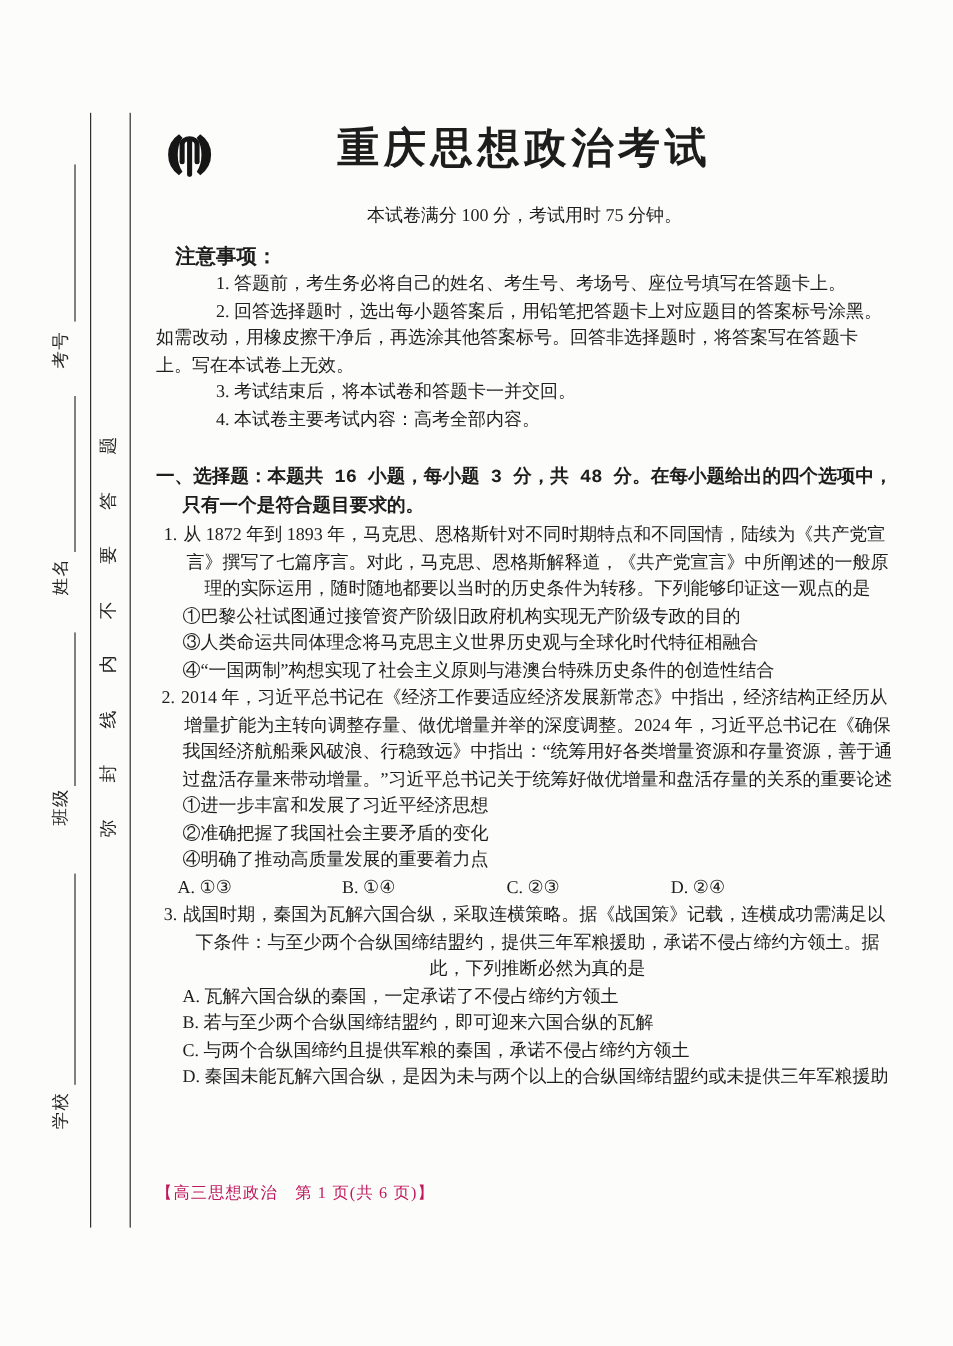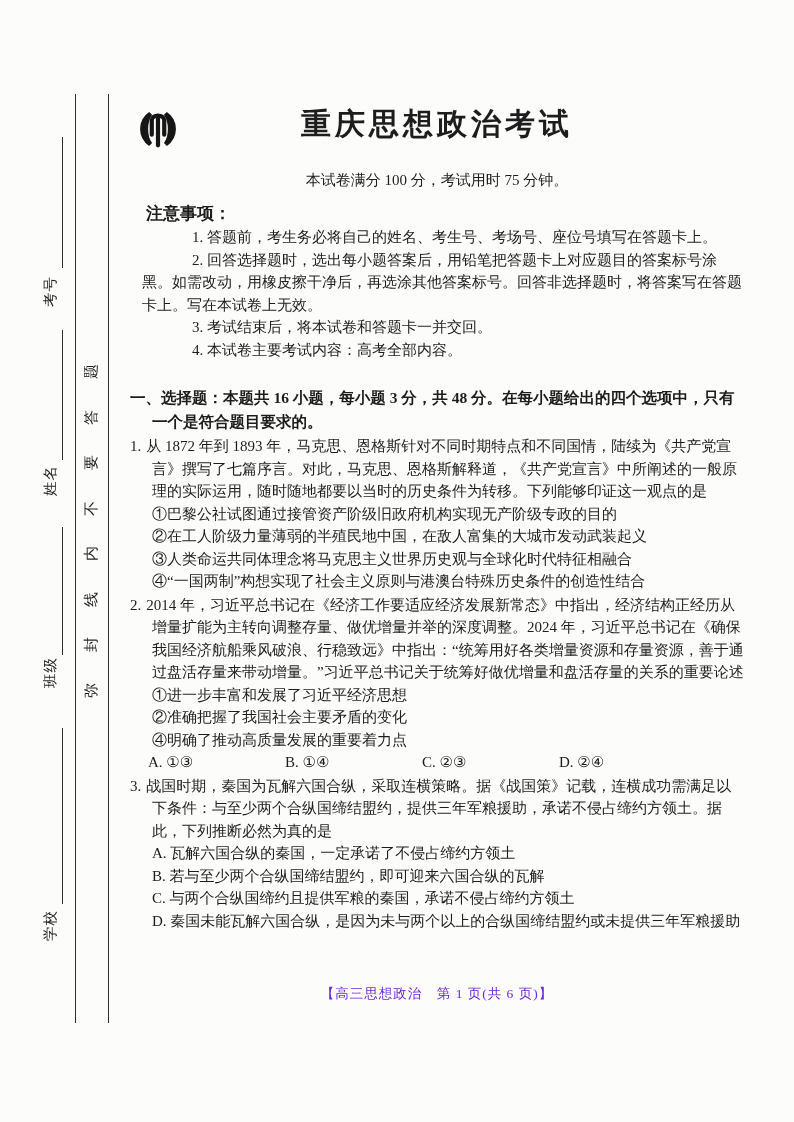--- a/index.html
+++ b/index.html
@@ -33,46 +33,46 @@
   
   .logo{position:absolute;left:135px;top:105px;width:46px;height:48px;}
   
   .main{
     position:absolute;left:130px;top:102px;width:614px;
     font-size:15px;line-height:22.5px;
   }
   .title{
     text-align:center;margin:4px 0 0 0;
     font-family:"Liberation Sans","DejaVu Sans",sans-serif;
-    font-weight:700;font-size:30px;line-height:36px;letter-spacing:4px;
+    font-weight:700;font-size:35px;line-height:36px;letter-spacing:4px;
   }
   .subtitle{text-align:center;margin-top:27px;}
-  .notice-block{margin-left:12px;}
+  .notice-block{margin-left:0;}
   .notice-heading{
     font-family:"Liberation Sans","DejaVu Sans",sans-serif;
     font-weight:700;font-size:17px;margin:11px 0 1px 16px;
   }
   .notice-item{text-indent:50px;}
   .section-heading{
-    font-family:Liberation Serif, serif;
+    font-family:Liberation Mono, monospace;
     font-weight:700;font-size:15.5px;line-height:24px;
     margin-top:25px;padding-left:22px;text-indent:-22px;
   }
   .question{margin-top:1px;}
-  .q-stem{padding-left:22px;text-indent:-22px;}
+  .q-stem{padding-left:22px;text-indent:-22px;text-align:center;}
   .q-num{padding-right:5px;}
   .q-item{padding-left:22px;}
   .q-option{padding-left:22px;}
   .q-choices{padding-left:18px;}
   .q-choice{display:inline-block;width:137px;}
   .q-choice:last-child{width:auto;}
   
   .footer{
     position:absolute;left:130px;top:985px;width:614px;
-    text-align:center;font-size:13.5px;color:#6d28d9;letter-spacing:1px;
+    text-align:left;font-size:13.5px;color:#be185d;letter-spacing:1px;
   }
 </style>
 </head>
 <body>
 
 <div class="vline seal-line-a"></div>
 <div class="vline seal-line-b"></div>
 
 <div class="vline fill-line fl0"></div>
 <div class="vline fill-line fl1"></div>
@@ -127,21 +127,20 @@
     <div class="notice-item">2. 回答选择题时，选出每小题答案后，用铅笔把答题卡上对应题目的答案标号涂黑。如需改动，用橡皮擦干净后，再选涂其他答案标号。回答非选择题时，将答案写在答题卡上。写在本试卷上无效。</div>
     <div class="notice-item">3. 考试结束后，将本试卷和答题卡一并交回。</div>
     <div class="notice-item">4. 本试卷主要考试内容：高考全部内容。</div>
   </div>
 
   <div class="section-heading">一、选择题：本题共 16 小题，每小题 3 分，共 48 分。在每小题给出的四个选项中，只有一个是符合题目要求的。</div>
 
   <div class="question">
     <div class="q-stem"><span class="q-num">1.</span><span>从 1872 年到 1893 年，马克思、恩格斯针对不同时期特点和不同国情，陆续为《共产党宣言》撰写了七篇序言。对此，马克思、恩格斯解释道，《共产党宣言》中所阐述的一般原理的实际运用，随时随地都要以当时的历史条件为转移。下列能够印证这一观点的是</span></div>
     <div class="q-item">①巴黎公社试图通过接管资产阶级旧政府机构实现无产阶级专政的目的</div>
-    <div class="q-item">②在工人阶级力量薄弱的半殖民地中国，在敌人富集的大城市发动武装起义</div>
     <div class="q-item">③人类命运共同体理念将马克思主义世界历史观与全球化时代特征相融合</div>
     <div class="q-item">④“一国两制”构想实现了社会主义原则与港澳台特殊历史条件的创造性结合</div>
   </div>
 
   <div class="question">
     <div class="q-stem"><span class="q-num">2.</span><span>2014 年，习近平总书记在《经济工作要适应经济发展新常态》中指出，经济结构正经历从增量扩能为主转向调整存量、做优增量并举的深度调整。2024 年，习近平总书记在《确保我国经济航船乘风破浪、行稳致远》中指出：“统筹用好各类增量资源和存量资源，善于通过盘活存量来带动增量。”习近平总书记关于统筹好做优增量和盘活存量的关系的重要论述</span></div>
     <div class="q-item">①进一步丰富和发展了习近平经济思想</div>
     <div class="q-item">②准确把握了我国社会主要矛盾的变化</div>
     <div class="q-item">④明确了推动高质量发展的重要着力点</div>
     <div class="q-choices">

